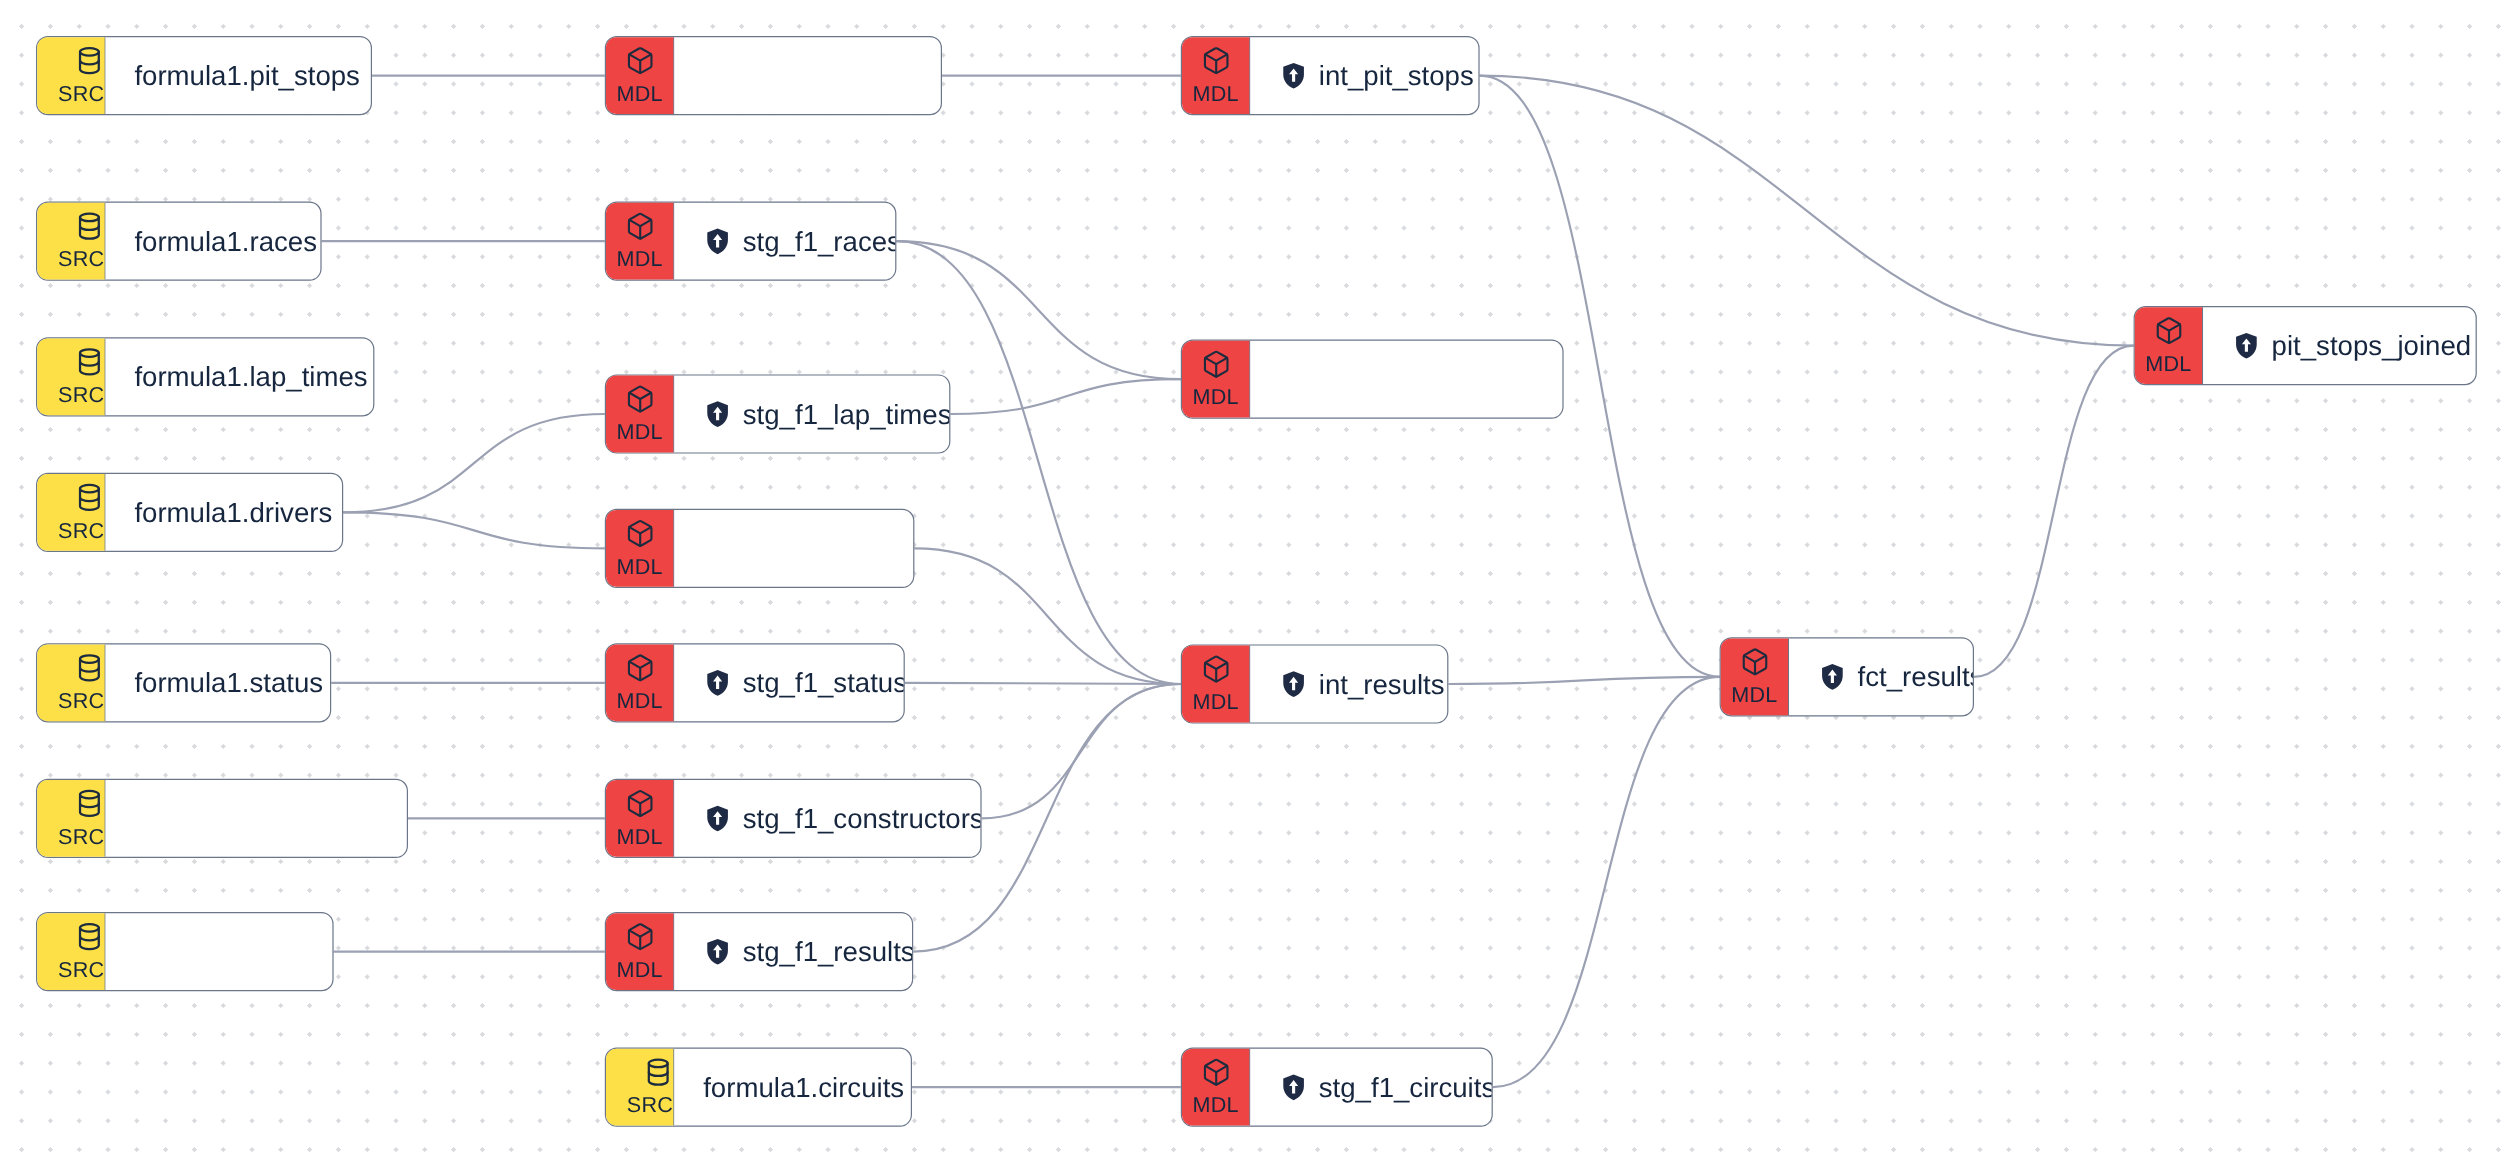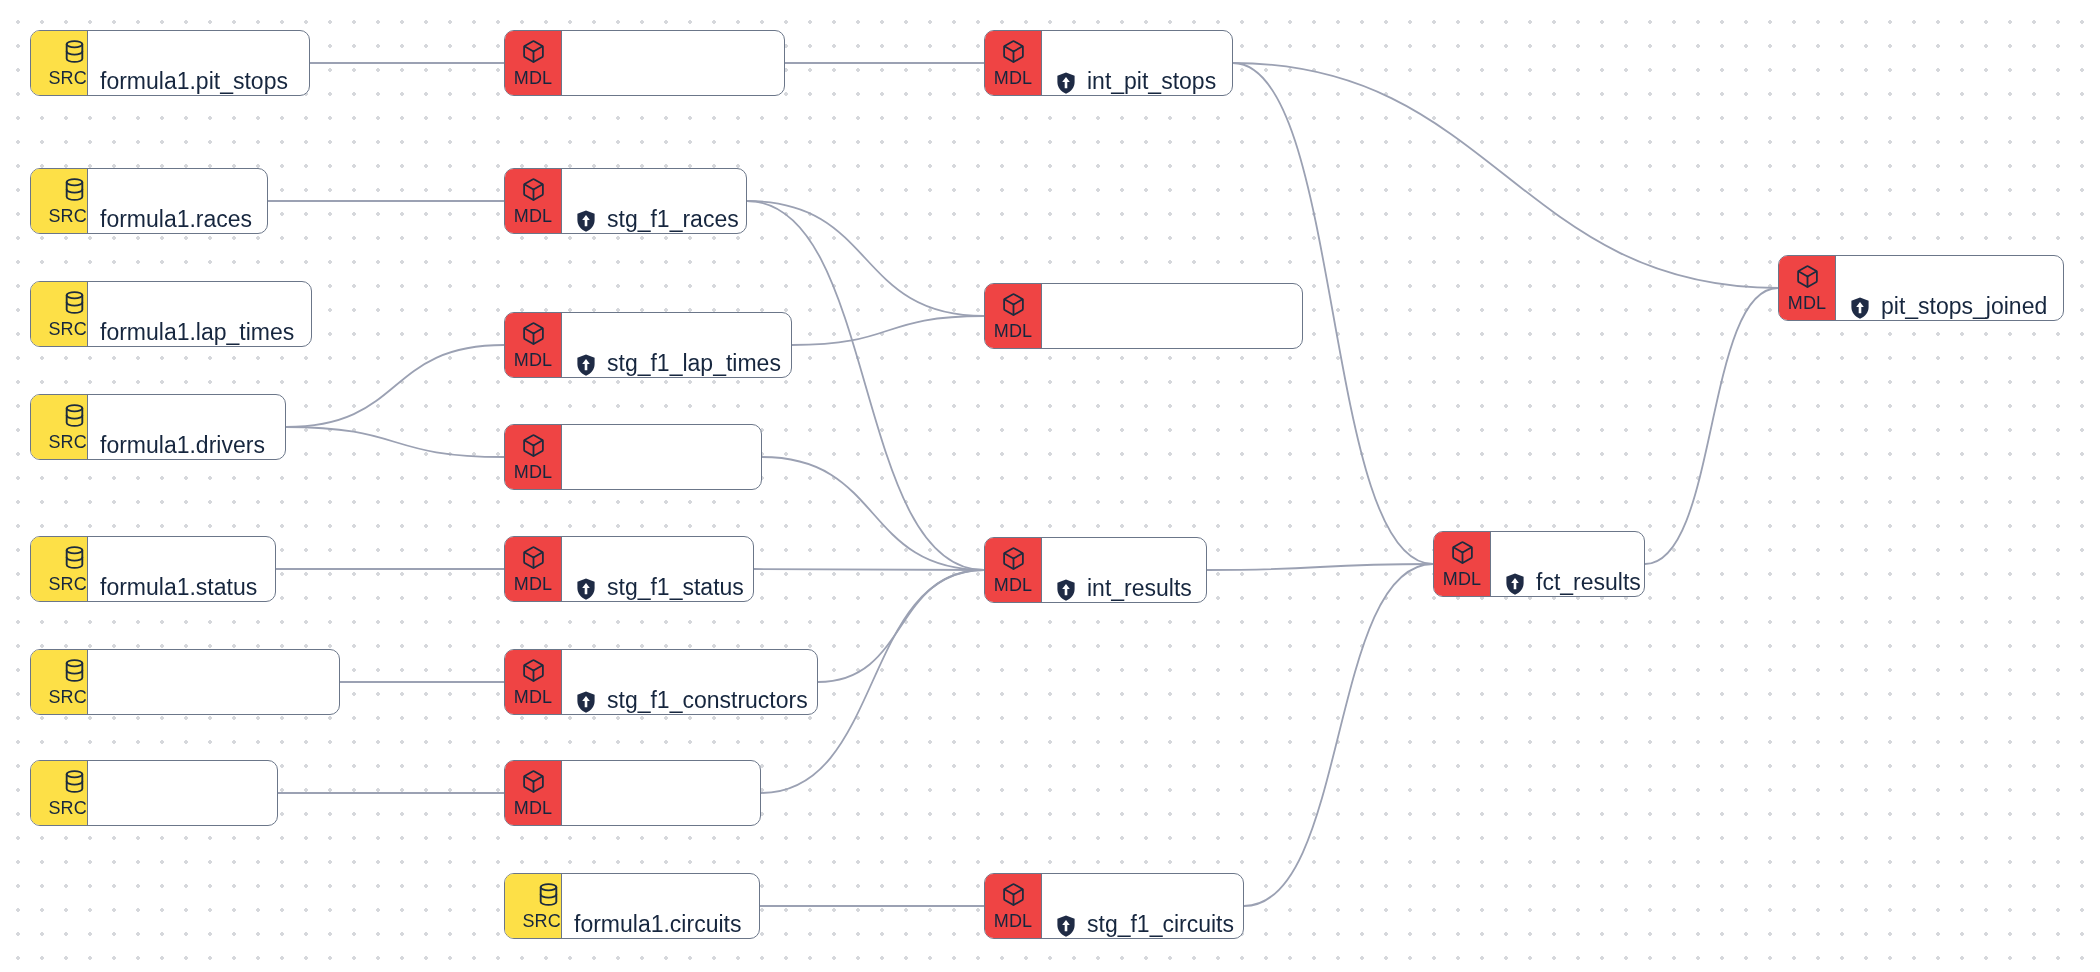--- a/index.html
+++ b/index.html
@@ -23,22 +23,22 @@
     width: 56px; flex: 0 0 56px; display: flex; flex-direction: column;
     align-items: center; justify-content: center; gap: 1px;
     border-right: 1.6px solid #6b7689;
     border-radius: 8.5px 0 0 8.5px;
   }
   .node.source .badge { background: #fde047; align-items: flex-end; }
   .node.model  .badge { background: #ef4444; }
   .badge .badge-label { font-size: 18px; line-height: 19px; color: #16263e; letter-spacing: 0.2px; }
   .badge svg { width: 25px; height: 25px; }
   .body {
-    flex: 1; display: flex; align-items: flex-end; gap: 9px;
-    padding: 0 12px; white-space: nowrap; overflow: hidden;
+    flex: 1; display: flex; align-items: center; gap: 9px;
+    padding: 0 24px; white-space: nowrap; overflow: hidden;
   }
   .node-label { font-size: 23px; color: #16263e; }
   .shield { width: 24px; height: 24px; flex: 0 0 24px; }
 </style>
 </head>
 <body>
 
 <svg id="edge-layer" width="2100" height="972">
     <path d="M310 63 L504 63"></path>
     <path d="M268 201 L504 201"></path>
@@ -251,20 +251,27 @@
     </div>
     <div class="node model" style="left: 504px; top: 760px; width: 257px;">
       <div class="badge">
         <span><svg viewBox="0 0 24 24" fill="none" stroke="#1c2b3e" stroke-width="1.7" stroke-linecap="round" stroke-linejoin="round" width="25" height="25">
             <path d="M21 16V8a1.8 1.8 0 0 0-.9-1.56l-7.2-4.1a1.8 1.8 0 0 0-1.8 0l-7.2 4.1A1.8 1.8 0 0 0 3 8v8a1.8 1.8 0 0 0 .9 1.56l7.2 4.1a1.8 1.8 0 0 0 1.8 0l7.2-4.1A1.8 1.8 0 0 0 21 16z"></path>
             <polyline points="3.3 7 12 12 20.7 7"></polyline>
             <line x1="12" y1="22" x2="12" y2="12"></line>
           </svg></span>
         <span class="badge-label">MDL</span>
       </div>
+      <div class="body">
+        <span class="shield"><svg viewBox="0 0 24 24" width="24" height="24">
+            <path fill="#1f2b45" d="M12 1.4l8.6 3.3v6.4c0 5.3-3.4 9.6-8.6 11.7C6.8 20.7 3.4 16.4 3.4 11.1V4.7z"></path>
+            <path fill="#ffffff" d="M12 6l3.8 4.9h-2.5v6.3h-2.6v-6.3H8.2z"></path>
+          </svg></span>
+        <span class="node-label">stg_f1_results</span>
+      </div>
     </div>
     <div class="node model" style="left: 984px; top: 873px; width: 260px;">
       <div class="badge">
         <span><svg viewBox="0 0 24 24" fill="none" stroke="#1c2b3e" stroke-width="1.7" stroke-linecap="round" stroke-linejoin="round" width="25" height="25">
             <path d="M21 16V8a1.8 1.8 0 0 0-.9-1.56l-7.2-4.1a1.8 1.8 0 0 0-1.8 0l-7.2 4.1A1.8 1.8 0 0 0 3 8v8a1.8 1.8 0 0 0 .9 1.56l7.2 4.1a1.8 1.8 0 0 0 1.8 0l7.2-4.1A1.8 1.8 0 0 0 21 16z"></path>
             <polyline points="3.3 7 12 12 20.7 7"></polyline>
             <line x1="12" y1="22" x2="12" y2="12"></line>
           </svg></span>
         <span class="badge-label">MDL</span>
       </div>

